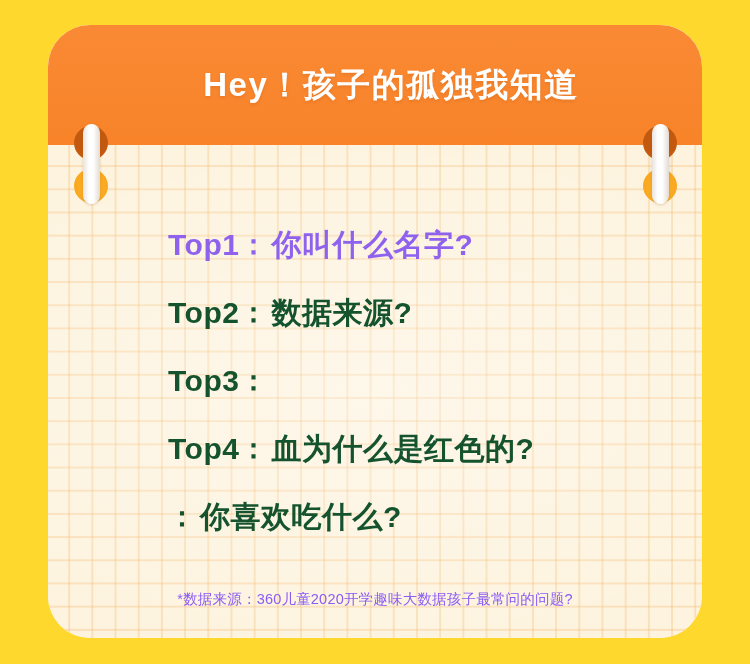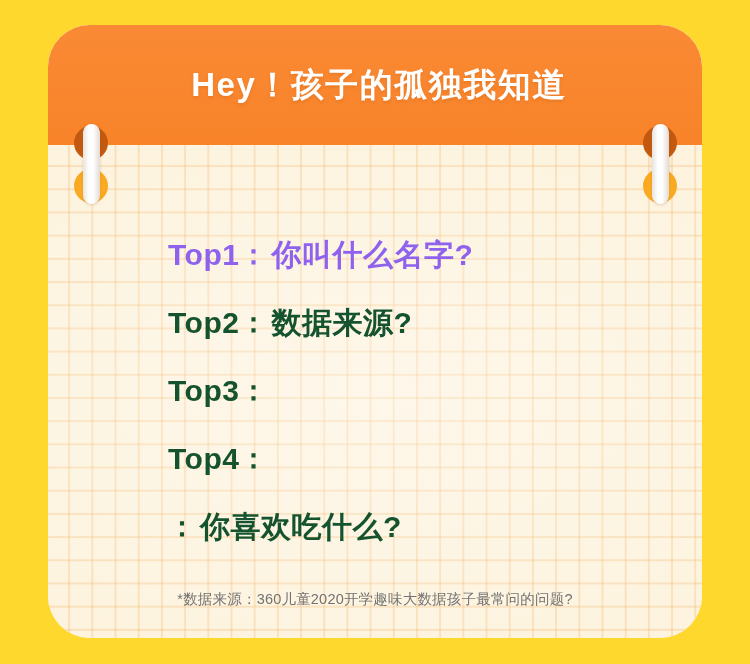--- a/index.html
+++ b/index.html
@@ -61,21 +61,21 @@
   .header {
     position: absolute;
     left: 0;
     top: 0;
     width: 654px;
     height: 120px;
     background: linear-gradient(180deg, #FA8935 0%, #F9872F 45%, #F88329 100%);
   }
   .header-title {
     position: absolute;
-    left: 4px;
+    left: 16px;
     top: 0;
     width: 654px;
     height: 120px;
     display: flex;
     align-items: center;
     justify-content: center;
     color: #FFFFFF;
     font-size: 33px;
     font-weight: bold;
     letter-spacing: 1.5px;
@@ -119,21 +119,21 @@
     height: 80px;
     border-radius: 9px;
     background: linear-gradient(90deg, #E8E3DD 0%, #FFFFFF 35%, #FFFFFF 60%, #E2DBD3 100%);
     box-shadow: 0 1px 3px rgba(150,90,30,0.25);
   }
 
   
   .list {
     position: absolute;
     left: 0;
-    top: 196px;
+    top: 186px;
     width: 654px;
   }
   .list-item {
     height: 68px;
     display: flex;
     align-items: center;
     padding-left: 120px;
     white-space: nowrap;
   }
   .rank {
@@ -157,21 +157,21 @@
   .c-orange { color: #14532d; }
 
   
   .footnote {
     position: absolute;
     left: 0;
     top: 565px;
     width: 654px;
     text-align: center;
     font-size: 14.5px;
-    color: #737373;
+    color: #8b5cf6;
     letter-spacing: 0.2px;
     white-space: nowrap;
   }
 </style>
 </head>
 <body>
 
 <div class="poster">
 
   <div class="card">
@@ -210,20 +210,21 @@
       </div>
 
       <div class="list-item">
         <span class="rank c-orange">Top3</span>
         <span class="sep c-orange">：</span>
       </div>
 
       <div class="list-item">
         <span class="rank c-orange">Top4</span>
         <span class="sep c-orange">：</span>
+        <span class="question c-orange">血为什么是红色的?</span>
       </div>
 
       <div class="list-item">
         <span class="sep c-orange">：</span>
         <span class="question c-orange">你喜欢吃什么?</span>
       </div>
 
     </div>
 
     <div class="footnote">*数据来源：360儿童2020开学趣味大数据孩子最常问的问题?</div>

